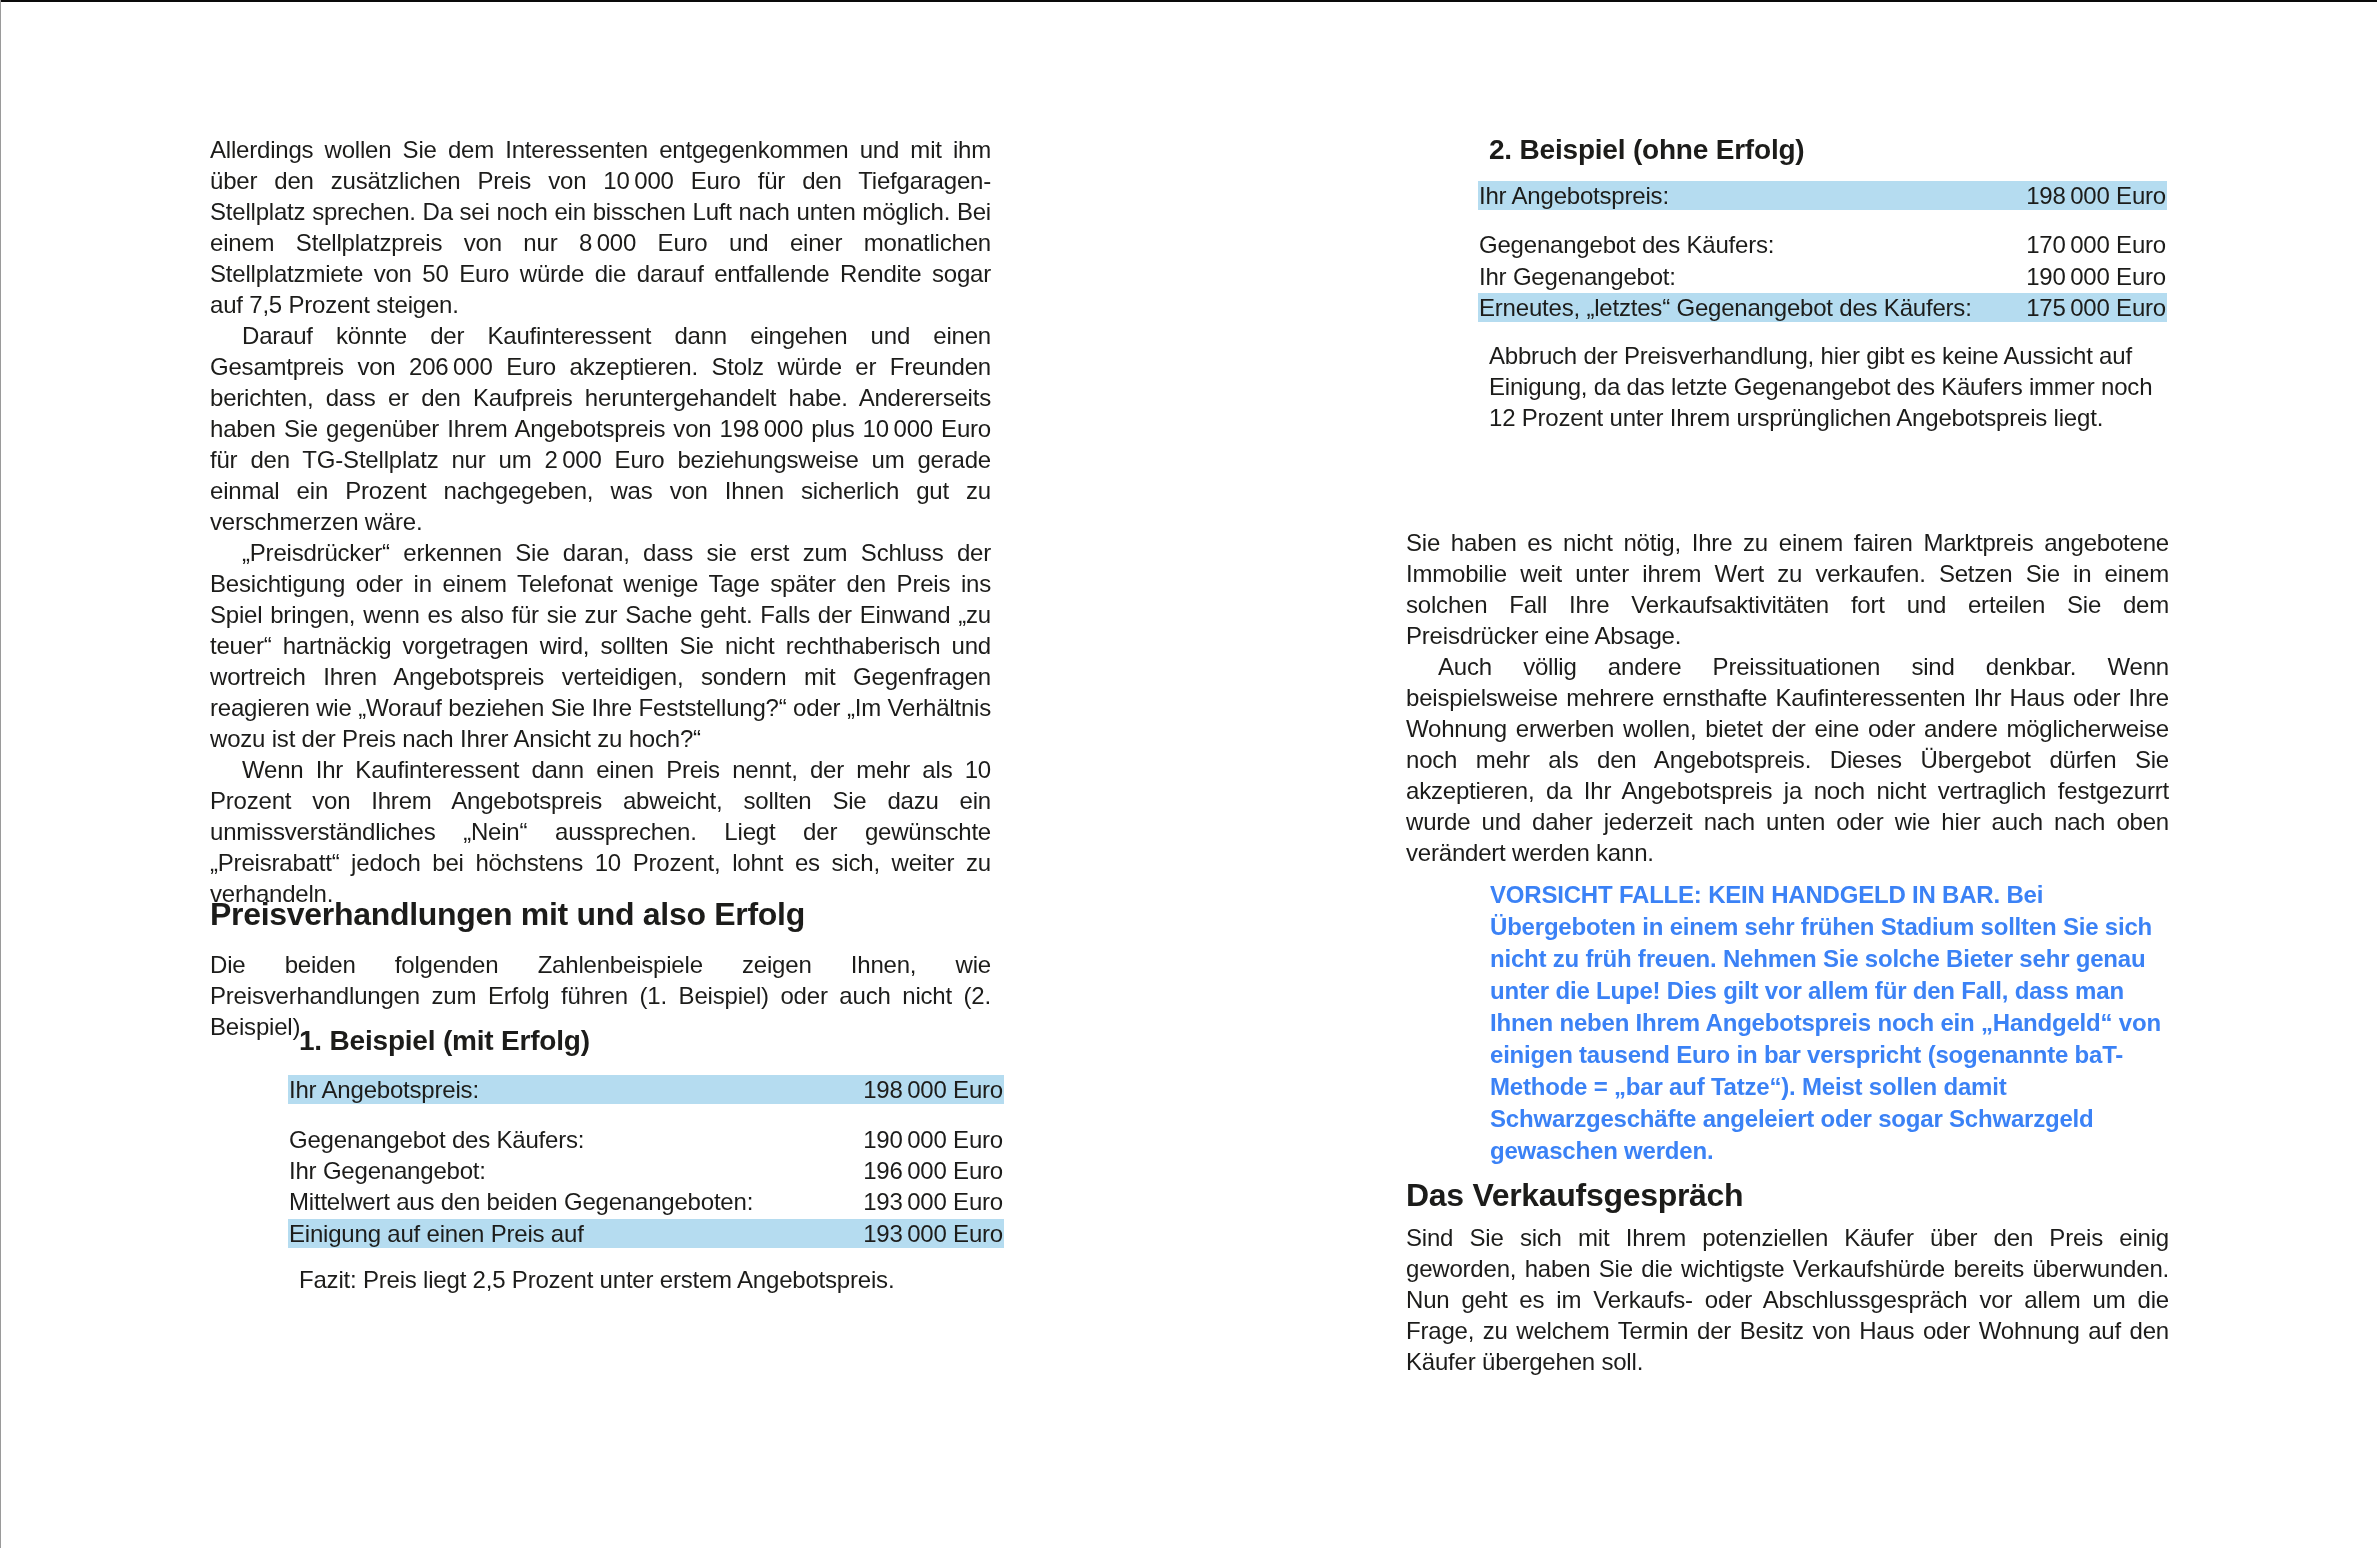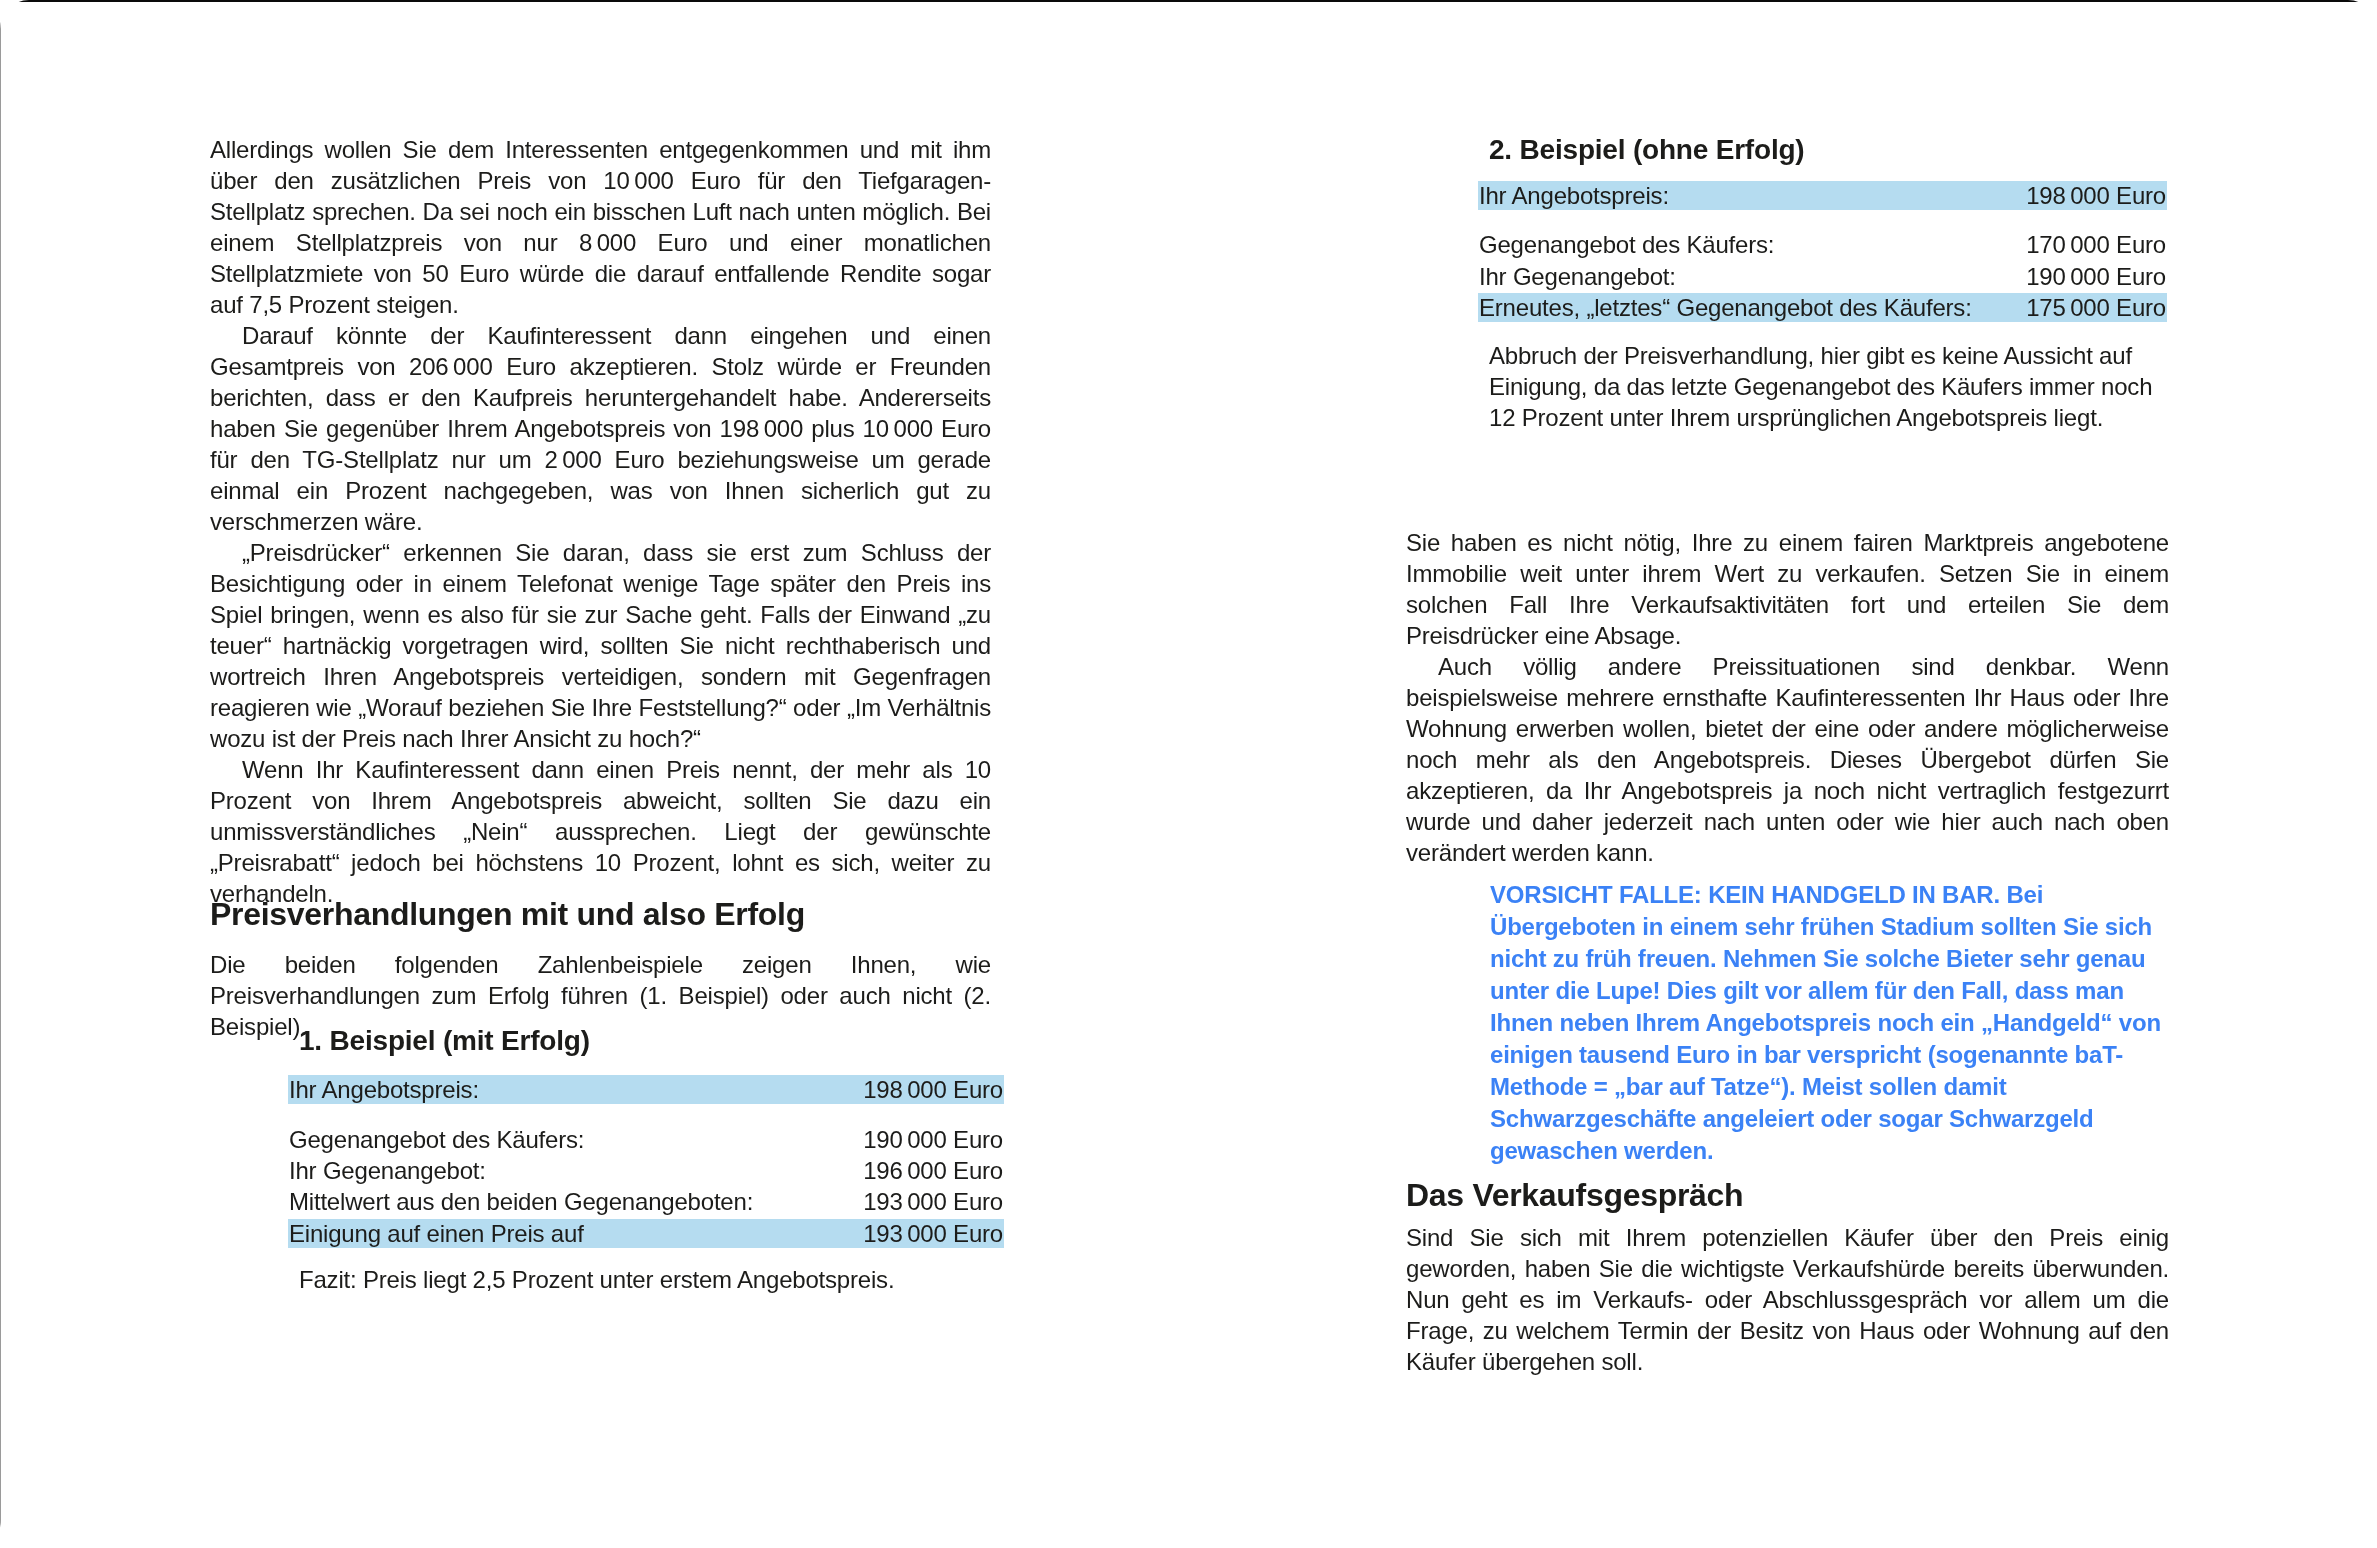--- a/index.html
+++ b/index.html
@@ -4,21 +4,20 @@
 <style>
   html, body { margin: 0; padding: 0; background: #ffffff; }
   .sheet {
     position: relative;
     width: 2377px;
     height: 1549px;
     background: #ffffff;
     font-family: "Liberation Sans", sans-serif;
     color: #1c1c1a;
     overflow: hidden;
-    border-radius: 29px;
   }
   .edge-top {
     position: absolute; left: 0; top: 0; width: 100%; height: 2.4px;
     background: #0a0a0a;
   }
   .edge-left {
     position: absolute; left: 0; top: 0; width: 1.2px; height: 100%;
     background: #9a9a9a;
   }
   .body-text {

